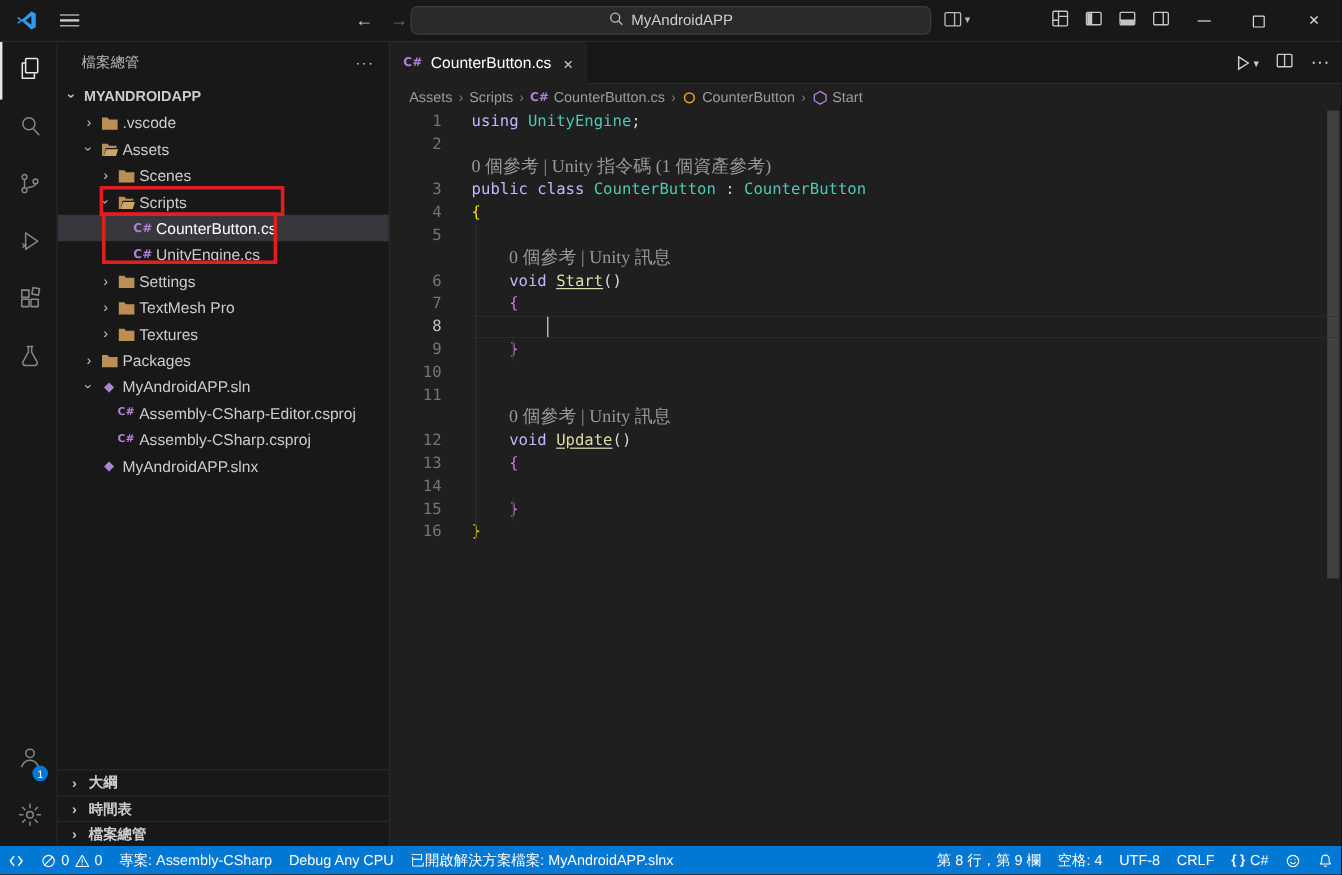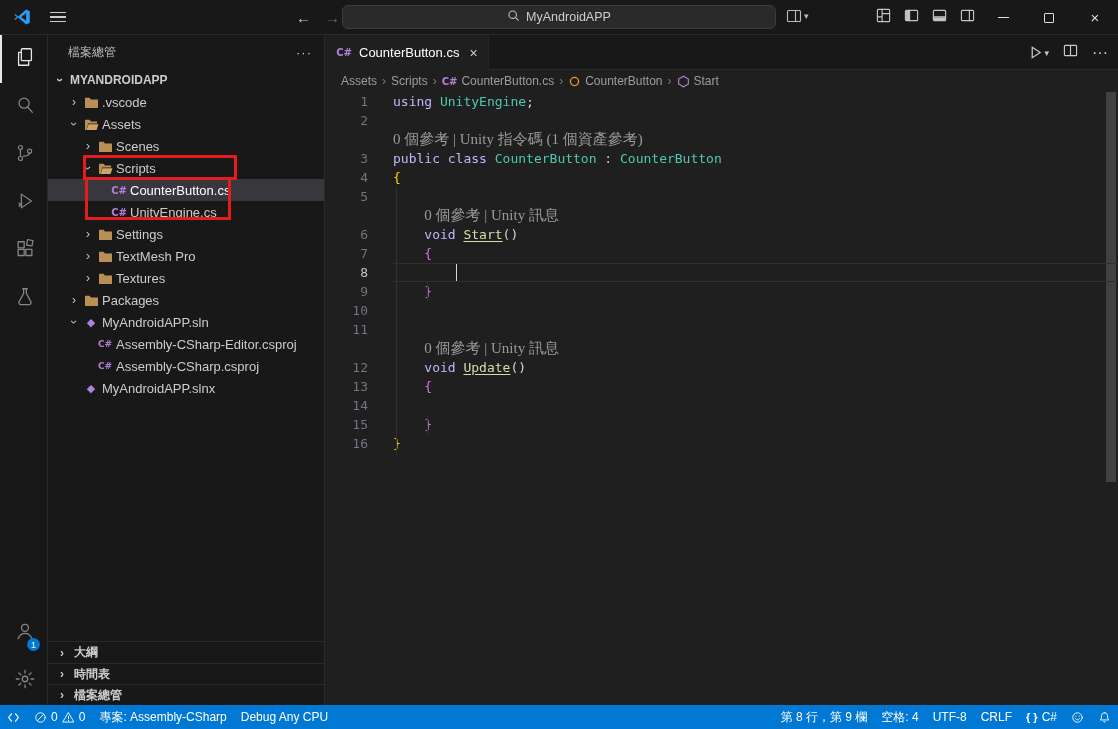--- a/index.html
+++ b/index.html
@@ -514,20 +514,23 @@
             </svg>
           </span>
           <span>0</span>
         </div>
         <div class="st-item">
           <span>專案: Assembly-CSharp</span>
         </div>
         <div class="st-item">
           <span>Debug Any CPU</span>
         </div>
+        <div class="st-item">
+          <span>已開啟解決方案檔案: MyAndroidAPP.slnx</span>
+        </div>
       </div>
     <div class="st-group" id="st-right">
         <div class="st-item">
           <span>第 8 行，第 9 欄</span>
         </div>
         <div class="st-item">
           <span>空格: 4</span>
         </div>
         <div class="st-item">
           <span>UTF-8</span>

